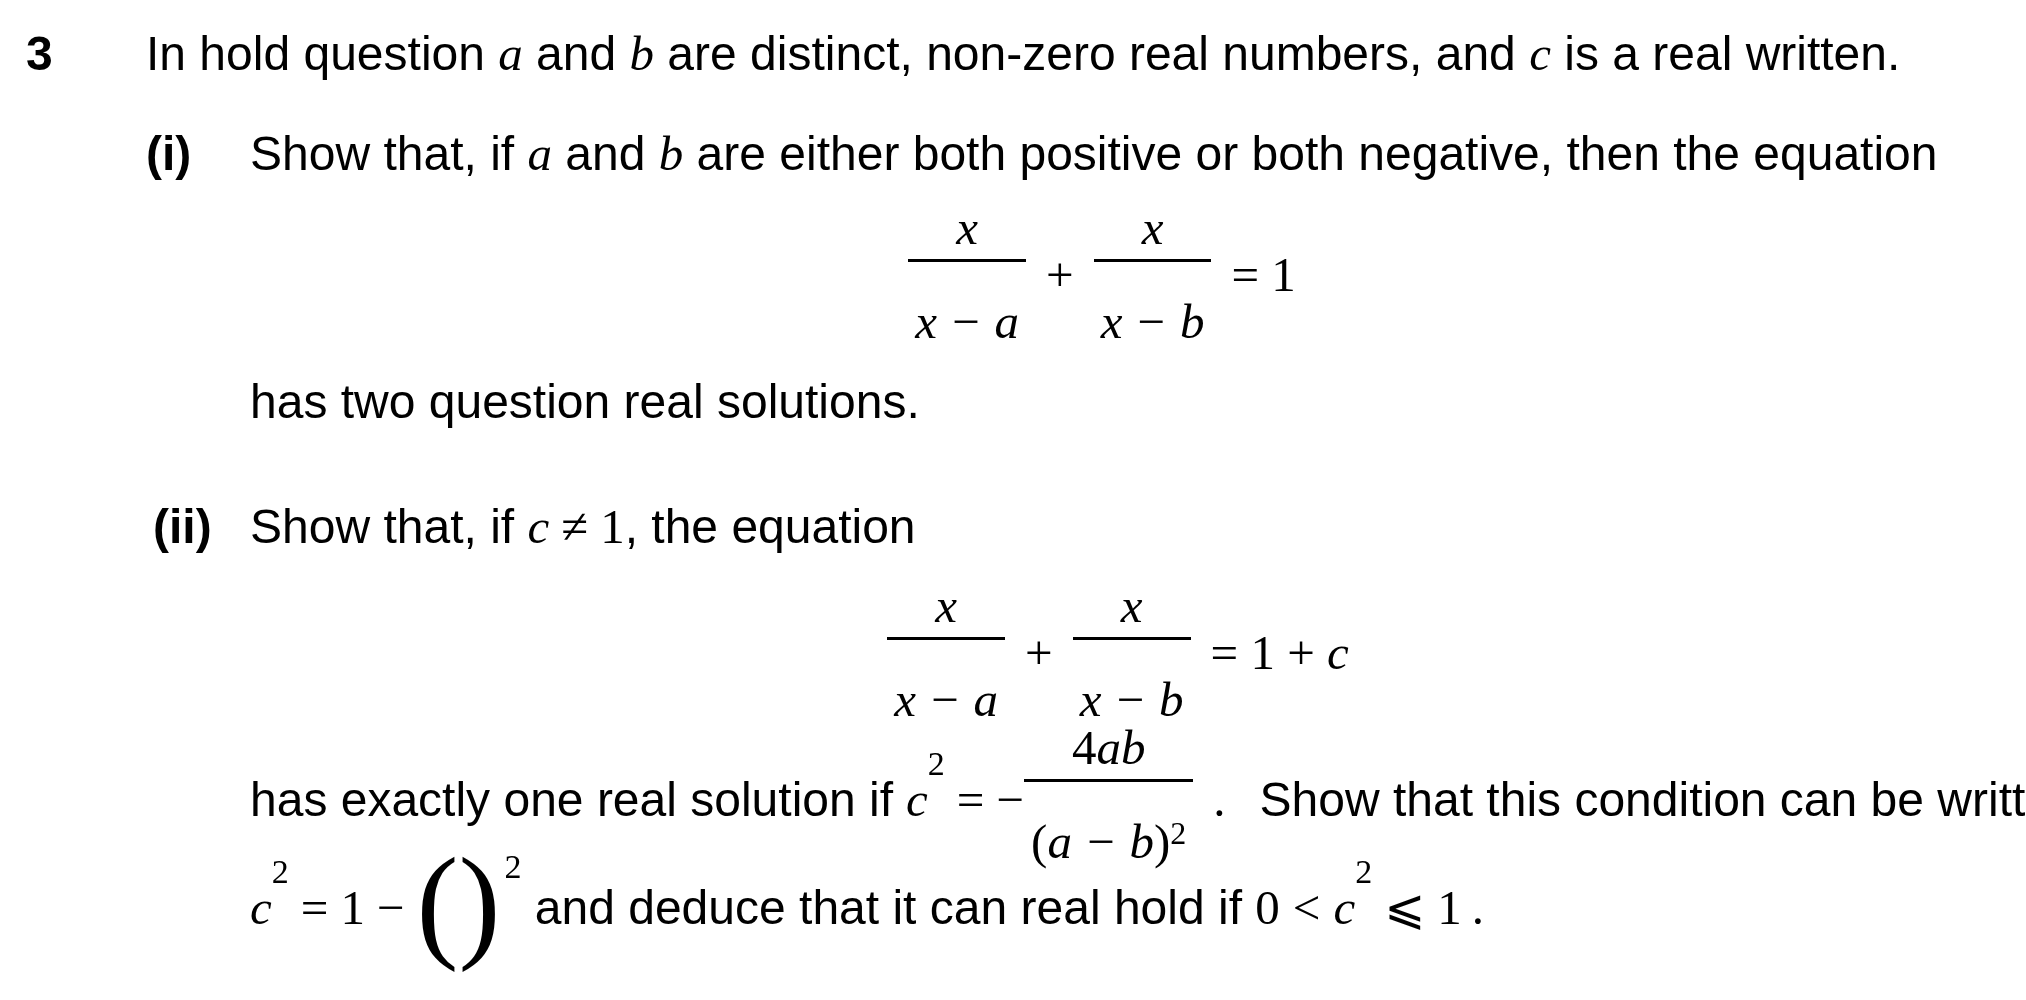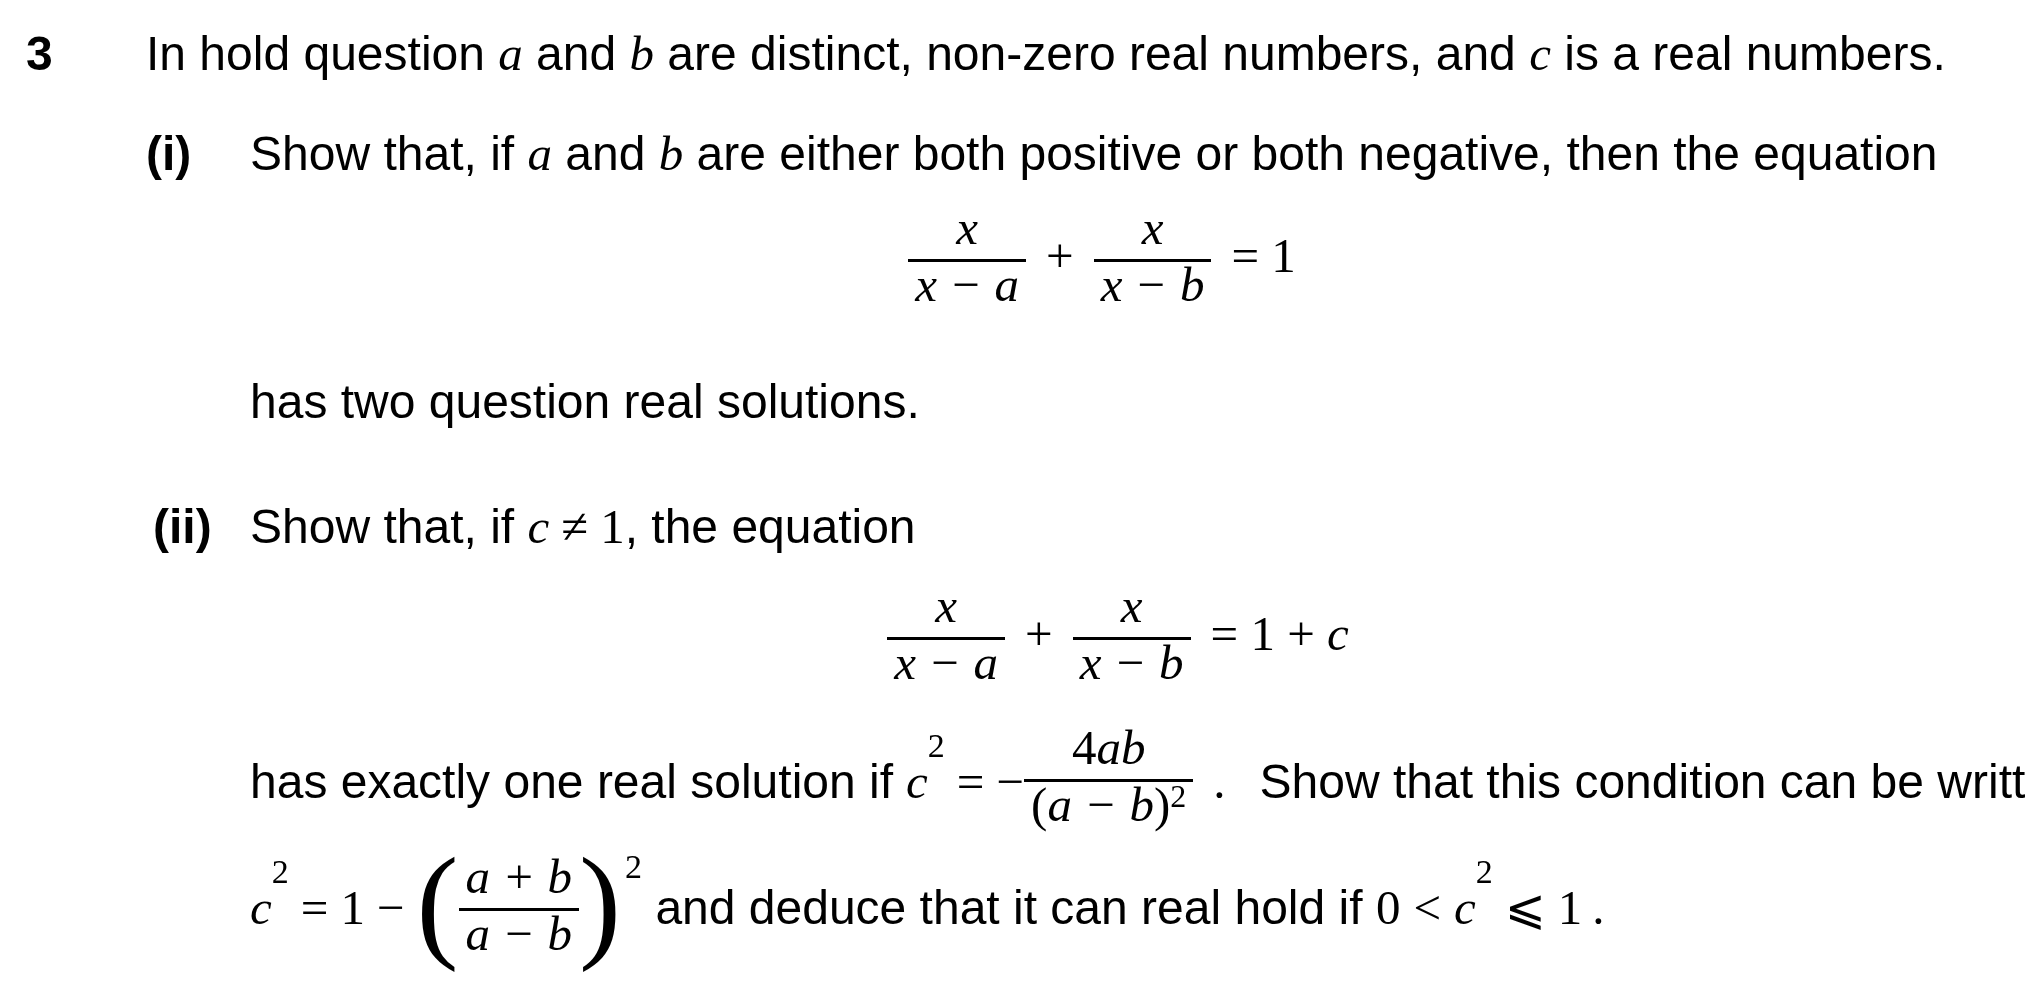--- a/index.html
+++ b/index.html
@@ -18,21 +18,21 @@
   .bold{font-weight:bold;}
   
   .mi{font-family:"Liberation Serif","DejaVu Serif",serif;font-style:italic;font-size:49px;}
   .mr{font-family:"Liberation Serif","DejaVu Serif","DejaVu Sans",serif;font-style:normal;font-size:49px;}
   .sp-l{margin-left:13px;}
   .sp-r{margin-right:13px;}
   
   .frac{display:inline-flex;flex-direction:column;text-align:center;vertical-align:middle;}
   .fnum,.fden{display:block;line-height:35px;padding:0 7px;}
   .fnum{padding-bottom:14px;}
-  .fden{padding-top:5px;}
+  .fden{padding-top:22px;margin-top:20px;}
   .fbar{height:3px;background:#000;align-self:stretch;}
   
   .deq{display:flex;align-items:center;justify-content:center;width:1740px;}
   .deq .mo{margin:0 20px;}
   .deq .rhs{margin-left:20px;}
   
   .ifrac{position:relative;top:-6px;}
   
   .sup{font-size:34px;font-style:normal;position:relative;top:-41px;font-family:"Liberation Serif","DejaVu Serif",serif;}
   .dsup{font-size:32px;font-style:normal;position:relative;top:-14px;font-family:"Liberation Serif","DejaVu Serif",serif;}
@@ -45,21 +45,21 @@
   .gap-after-one{margin-left:10px;}
 </style>
 </head>
 <body>
 
 <div id="canvas">
 
   <div class="abs bold" style="left:26px;top:26px;">3</div>
 
   <div class="abs" style="left:146px;top:26px;">
-    <span>In hold question </span><span class="mi">a</span><span> and </span><span class="mi">b</span><span> are distinct, non-zero real numbers, and </span><span class="mi">c</span><span> is a real numbers.</span>
+    <span>In hold question </span><span class="mi">a</span><span> and </span><span class="mi">b</span><span> are distinct, non-zero real numbers, and </span><span class="mi">c</span><span> is a real written.</span>
   </div>
 
   <div class="abs bold" style="left:146px;top:126px;">(i)</div>
   <div class="abs" style="left:250px;top:126px;">
     <span>Show that, if </span><span class="mi">a</span><span> and </span><span class="mi">b</span><span> are either both positive or both negative, then the equation</span>
   </div>
 
   <div class="abs deq" style="left:232px;top:210px;">
     <span class="frac">
       <span class="fnum mi">x</span>
@@ -99,20 +99,16 @@
 
   <div class="abs" style="left:250px;top:736px;">
     <span>has exactly one real solution if</span><span class="mi sp-l">c</span><span class="sup">2</span><span class="mr gap-eq">=</span><span class="mr">−</span><span class="frac ifrac">
       <span class="fnum"><span class="mr">4</span><span class="mi">ab</span></span>
       <span class="fbar"></span>
       <span class="fden"><span class="mr">(</span><span class="mi">a − b</span><span class="mr">)</span><span class="dsup">2</span></span>
     </span><span class="mr gap-period">.</span><span class="gap-show">Show that this condition can be written</span>
   </div>
 
   <div class="abs" style="left:250px;top:861px;">
-    <span class="mi">c</span><span class="sup">2</span><span class="mr gap-eq">=</span><span class="mr">1</span><span class="mr gap-eq">−</span><span class="bigp">(</span><span class="frac ifrac">
-      <span class="fnum mi">a + b</span>
-      <span class="fbar"></span>
-      <span class="fden mi">a − b</span>
-    </span><span class="bigp">)</span><span class="psup">2</span><span> and deduce that it can real hold if </span><span class="mr sp-r">0</span><span class="mr sp-r">&lt;</span><span class="mi">c</span><span class="sup">2</span><span class="mr gap-eq">⩽</span><span class="mr">1</span><span class="mr gap-after-one">.</span>
+    <span class="mi">c</span><span class="sup">2</span><span class="mr gap-eq">=</span><span class="mr">1</span><span class="mr gap-eq">−</span><span class="bigp">(</span><span class="bigp">)</span><span class="psup">2</span><span> and deduce that it can real hold if </span><span class="mr sp-r">0</span><span class="mr sp-r">&lt;</span><span class="mi">c</span><span class="sup">2</span><span class="mr gap-eq">⩽</span><span class="mr">1</span><span class="mr gap-after-one">.</span>
   </div>
 
 </div>
 
 </body></html>

